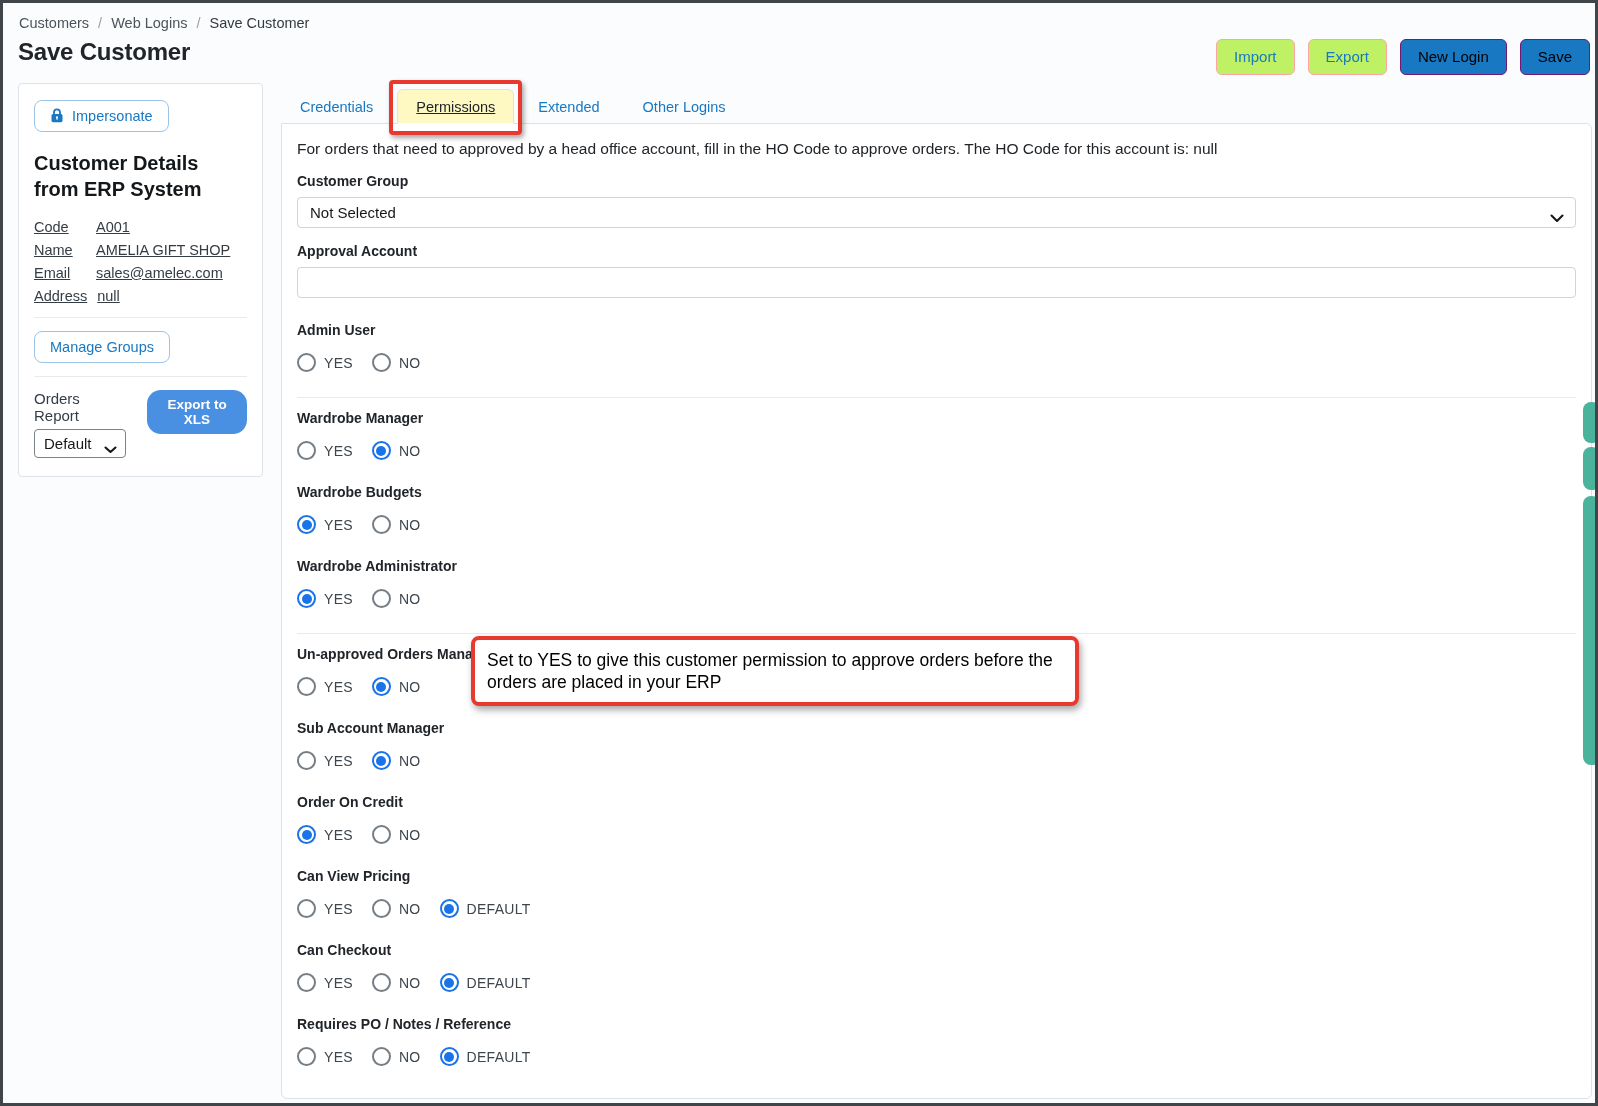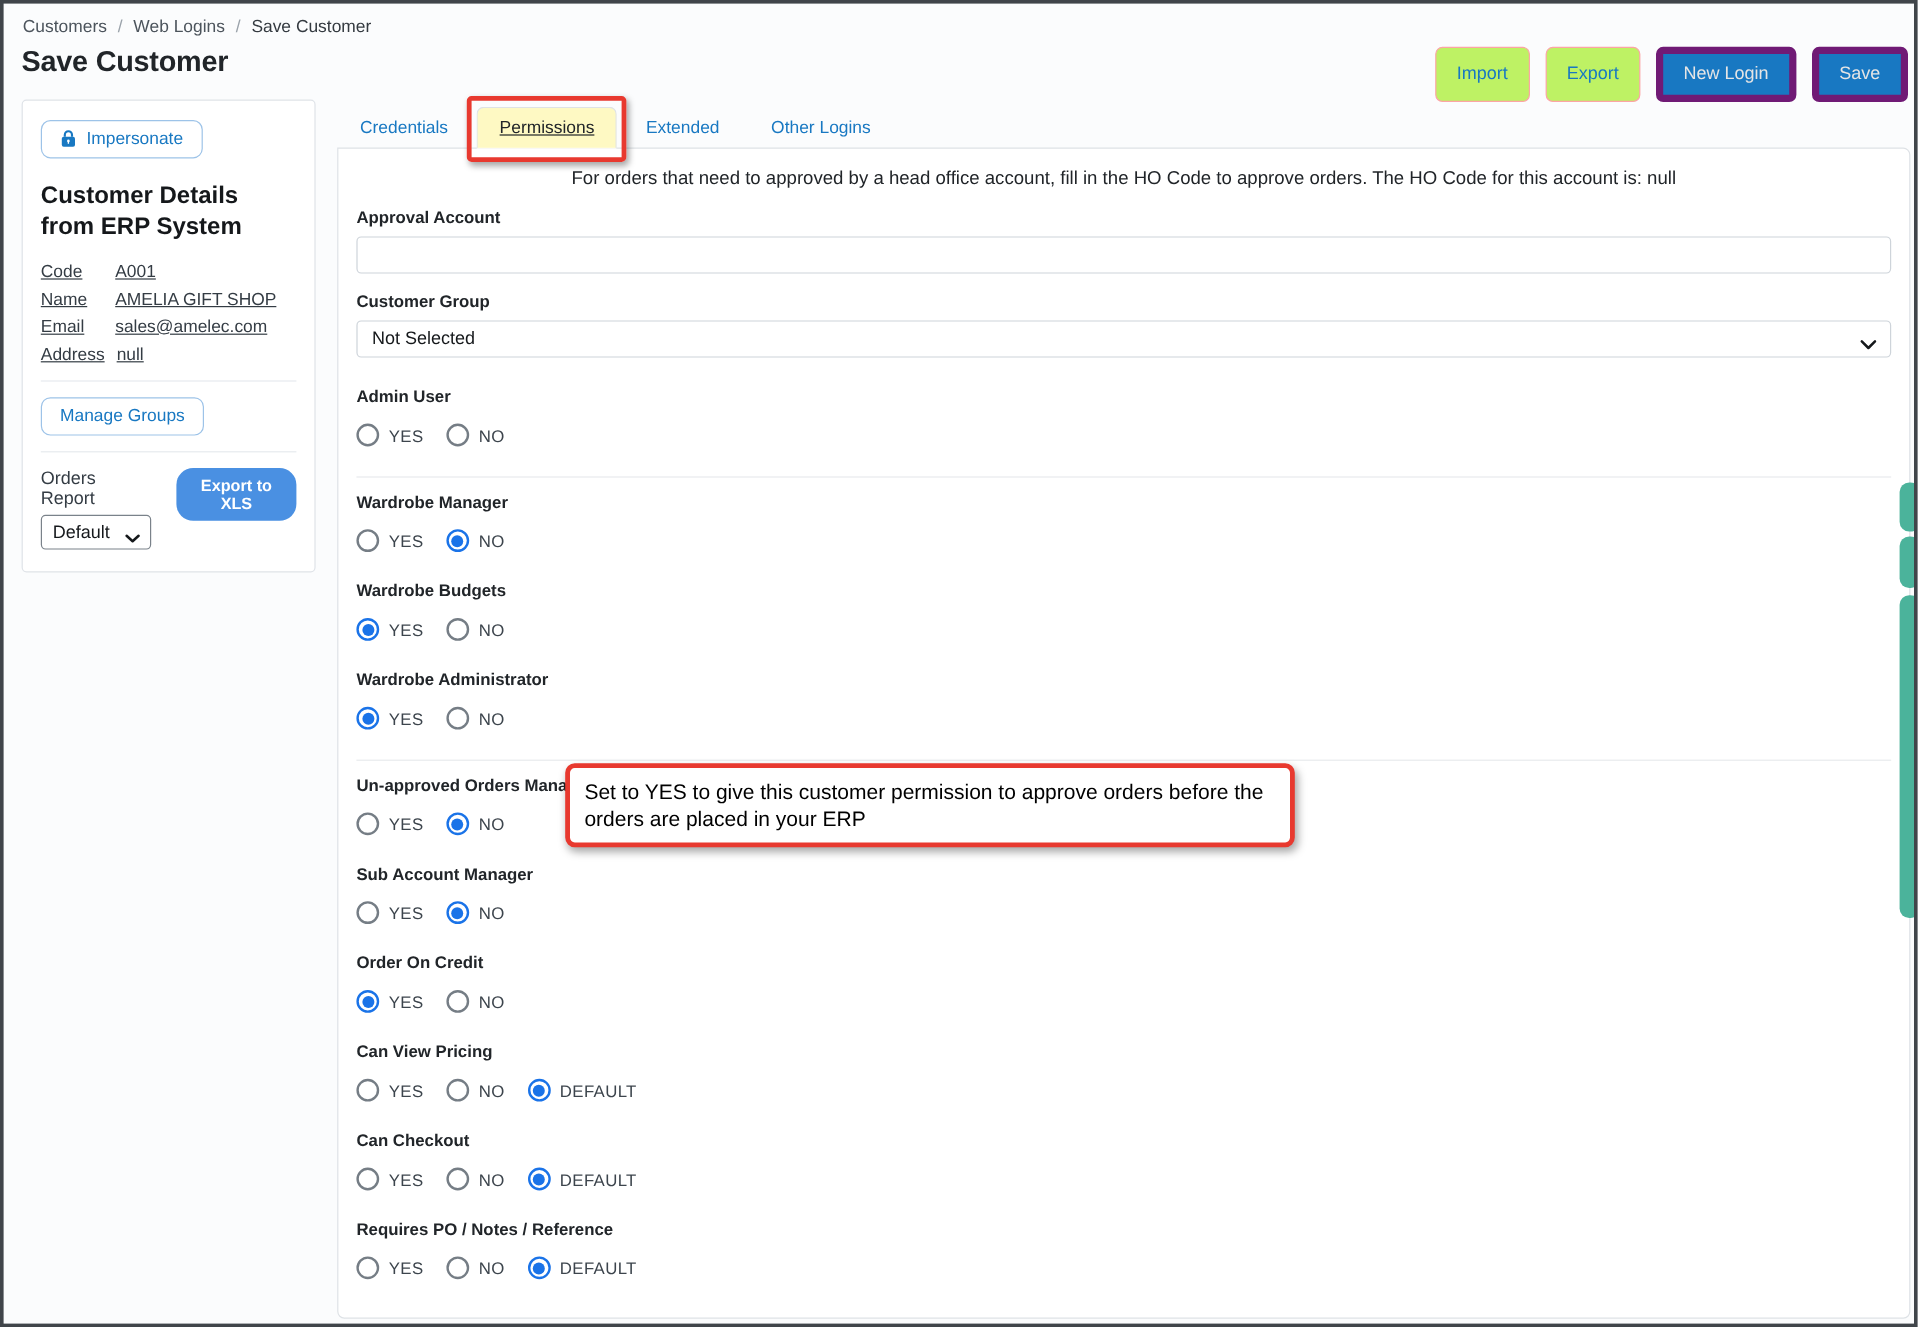--- a/index.html
+++ b/index.html
@@ -11,21 +11,21 @@
   .breadcrumb{ position:absolute; left:16px; top:12px; font-size:14.5px; color:#4c545c;
                display:flex; gap:9px; align-items:center;}
   .breadcrumb .sep{ color:#9aa2aa; }
   .breadcrumb .crumb-last{ color:#343a40; }
   .page-title{ position:absolute; left:15px; top:35px; font-size:24px; font-weight:600;
                color:#212529; letter-spacing:-.2px; }
   .header-buttons{ position:absolute; top:36px; right:5px; display:flex; gap:13px; z-index:4;}
   .btn{ font-size:15px; border-radius:6px; padding:8px 17px; display:inline-flex;
         align-items:center; justify-content:center; cursor:pointer; line-height:1.2; }
   .btn-outline{ background:#bef264; border:1px solid #fca5a5; color:#1878c2;text-align:center; }
-  .btn-solid{ background:#1878c2; border:6px solid #701a75; color:#e5e5e5; }
+  .btn-solid{ background:#1878c2; border:1px solid #701a75; color:#000000; }
 
   
   .sidebar-card{ position:absolute; left:15px; top:80px; width:245px; background:#fff;
                  border:1px solid #dfe3e8; border-radius:4px; padding:16px 15px 18px 15px; }
   .btn-side{ background:#fff; border:1px solid #9dc3e8; color:#1878c2; border-radius:8px;
              font-size:14.5px; padding:7px 15px; display:inline-flex; gap:8px;
              align-items:flex-start; cursor:pointer; }
   .side-heading{ margin-top:18px; font-size:20px; font-weight:700; color:#15181b; line-height:1.32; }
   .details{ margin-top:16px; font-size:14.5px; color:#343c44; }
   .detail-row{ display:flex; gap:10px; margin-bottom:7px;text-decoration:underline; }
@@ -47,21 +47,21 @@
         margin-right:5px; position:relative; border:1px solid transparent;
         border-radius:6px 6px 0 0; }
   .tab.active{ color:#212529; background:#fef9c3; border-color:#dee2e6; border-bottom-color:#fff; height:35px;text-decoration:underline; }
   .tab-annotation{ position:absolute; left:-9px; right:-9px; top:-10px; bottom:-12px;
         border:4px solid #e8392f; border-radius:4px; pointer-events:none;
         box-shadow:2px 3px 5px rgba(0,0,0,.35); }
 
   
   .panel{ position:absolute; left:278px; top:120px; width:1311px; height:976px; background:#fff;
           border:1px solid #dee2e6; border-radius:0 6px 6px 6px; padding:16px 15px; z-index:1; }
-  .intro{ font-size:15.5px; color:#212529;text-align:center; }
+  .intro{ font-size:15.5px; color:#212529; }
   .field{ margin-top:15px; }
   .field-label{ font-size:14px; font-weight:700; color:#212529; }
   .text-input{ margin-top:8px; width:100%; height:31px; border:1px solid #ced4da;
                border-radius:4px; font-size:15px; padding:0 10px; outline:none;
                font-family:inherit; background:#fff; }
   .select-box{ position:relative; margin-top:8px; width:100%; height:31px; border:1px solid #ced4da;
                border-radius:4px; display:flex; align-items:center; padding:0 12px;
                font-size:15px; color:#15181b; cursor:pointer; background:#fff; }
   .select-box .chev{ position:absolute; right:11px; top:11px; }
 
@@ -169,36 +169,36 @@
       <div class="tab">Credentials</div>
       <div class="tab active">Permissions<div class="tab-annotation"></div></div>
       <div class="tab">Extended</div>
       <div class="tab">Other Logins</div>
     </div>
 
   <div class="panel">
     <div class="intro">For orders that need to approved by a head office account, fill in the HO Code to approve orders. The HO Code for this account is: null</div>
 
     <div class="field">
-      <div class="field-label">Approval Account</div>
-      <input class="text-input" type="text" placeholder="" style="">
-    </div>
-
-    <div class="field">
       <div class="field-label">Customer Group</div>
       <div class="select-box">
         <span>Not Selected</span>
         <span class="chev">
           <svg width="14" height="9" viewBox="0 0 14 9">
               <path d="M1.5 1.5 L7 7 L12.5 1.5" fill="none" stroke="#15181b" stroke-width="2.1" stroke-linecap="round" stroke-linejoin="round"></path>
             </svg>
         </span>
       </div>
     </div>
 
+    <div class="field">
+      <div class="field-label">Approval Account</div>
+      <input class="text-input" type="text" placeholder="" style="">
+    </div>
+
     <div id="perm-groups">
         <div class="group">
           <div class="group-label">Admin User</div>
           <div class="radio-row">
             <label class="opt">
               <span class="radio"></span>
               <span class="opt-label">YES</span>
             </label>
             <label class="opt">
               <span class="radio"></span>

